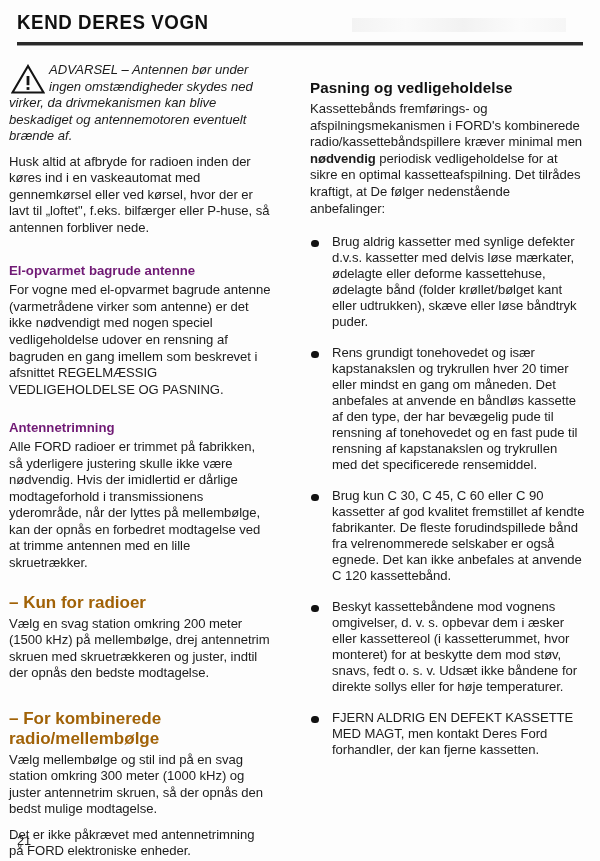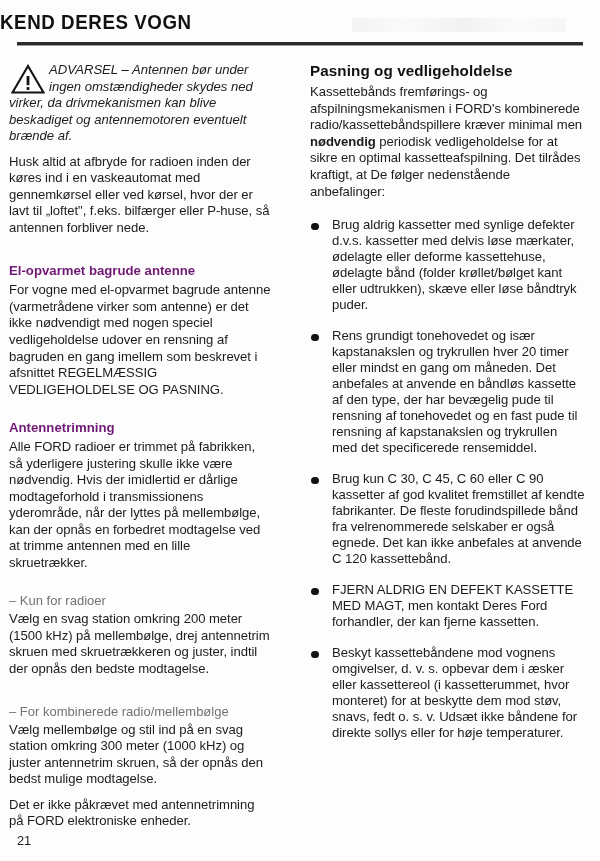--- a/index.html
+++ b/index.html
@@ -18,21 +18,21 @@
 
   .page {
     position: absolute;
     inset: 0;
     background: #fdfdfd;
   }
 
   
   .page-header {
     position: absolute;
-    left: 0;
+    left: 17px;
     top: 12px;
     right: 12px;
   }
   .page-title {
     font-size: 19.5px;
     font-weight: bold;
     letter-spacing: 0.6px;
     color: #111;
     margin: 0;
     line-height: 1.1;
@@ -65,30 +65,30 @@
   .col-right { left: 310px; width: 275px; }
 
   h2.section-head {
     font-size: 13.2px;
     font-weight: bold;
     margin: 0 0 3px 0;
     line-height: 1.2;
     color: #701a75;
   }
   h3.sub-head {
-    font-size: 13px;
-    font-weight: normal;
+    font-size: 17px;
+    font-weight: bold;
     margin: 0 0 2px 0;
     line-height: 1.2;
-    color: #737373;
+    color: #a16207;
   }
   h2.big-head {
     font-size: 15.2px;
     font-weight: bold;
-    margin: 0 0 4px 0;
+    margin: 17px 0 4px 0;
     line-height: 1.2;
     color: #111;
     letter-spacing: 0.1px;
   }
 
   p.body {
     font-size: 13.1px;
     line-height: 16.55px;
     margin: 0 0 9px 0;
     color: #1c1c1c;
@@ -234,22 +234,22 @@
       <h2 class="big-head">Pasning og vedligeholdelse</h2>
 
       <p class="body"><span>Kassettebånds fremførings- og afspilningsmekanismen i FORD's kombinerede radio/kassettebåndspillere kræver minimal men </span><b class="inline-bold">nødvendig</b><span> periodisk vedligeholdelse for at sikre en optimal kassetteafspilning. Det tilrådes kraftigt, at De følger nedenstående anbefalinger:</span></p>
 
       <div class="spacer-sm"></div>
 
       <ul class="bullets">
         <li><span class="dot"></span><span>Brug aldrig kassetter med synlige defekter d.v.s. kassetter med delvis løse mærkater, ødelagte eller deforme kassettehuse, ødelagte bånd (folder krøllet/bølget kant eller udtrukken), skæve eller løse båndtryk puder.</span></li>
         <li><span class="dot"></span><span>Rens grundigt tonehovedet og især kapstanakslen og trykrullen hver 20 timer eller mindst en gang om måneden. Det anbefales at anvende en båndløs kassette af den type, der har bevægelig pude til rensning af tonehovedet og en fast pude til rensning af kapstanakslen og trykrullen med det specificerede rensemiddel.</span></li>
         <li><span class="dot"></span><span>Brug kun C 30, C 45, C 60 eller C 90 kassetter af god kvalitet fremstillet af kendte fabrikanter. De fleste forudindspillede bånd fra velrenommerede selskaber er også egnede. Det kan ikke anbefales at anvende C 120 kassettebånd.</span></li>
+        <li><span class="dot"></span><span>Beskyt kassettebåndene mod vognens omgivelser, d. v. s. opbevar dem i æsker eller kassettereol (i kassetterummet, hvor monteret) for at beskytte dem mod støv, snavs, fedt o. s. v. Udsæt ikke båndene for direkte sollys eller for høje temperaturer.</span></li>
         <li><span class="dot"></span><span>FJERN ALDRIG EN DEFEKT KASSETTE MED MAGT, men kontakt Deres Ford forhandler, der kan fjerne kassetten.</span></li>
-        <li><span class="dot"></span><span>Beskyt kassettebåndene mod vognens omgivelser, d. v. s. opbevar dem i æsker eller kassettereol (i kassetterummet, hvor monteret) for at beskytte dem mod støv, snavs, fedt o. s. v. Udsæt ikke båndene for direkte sollys eller for høje temperaturer.</span></li>
       </ul>
 
     </div>
 
   </div>
 
   <div class="page-number">21</div>
 
 </div>
 

